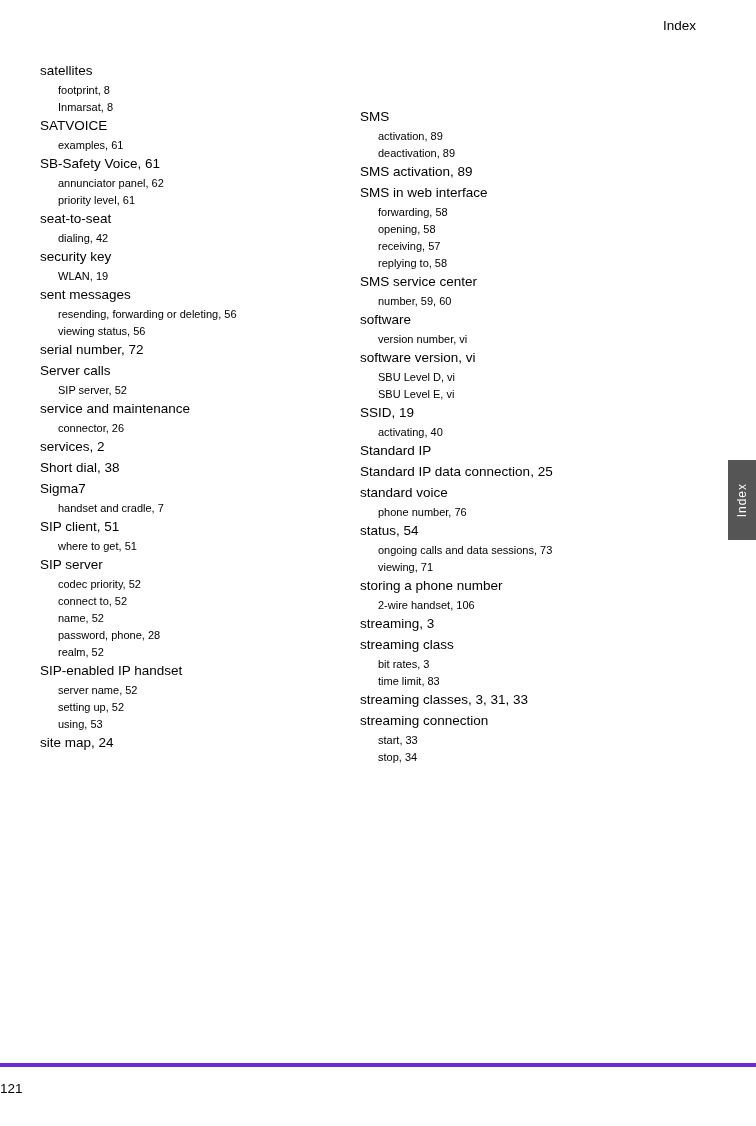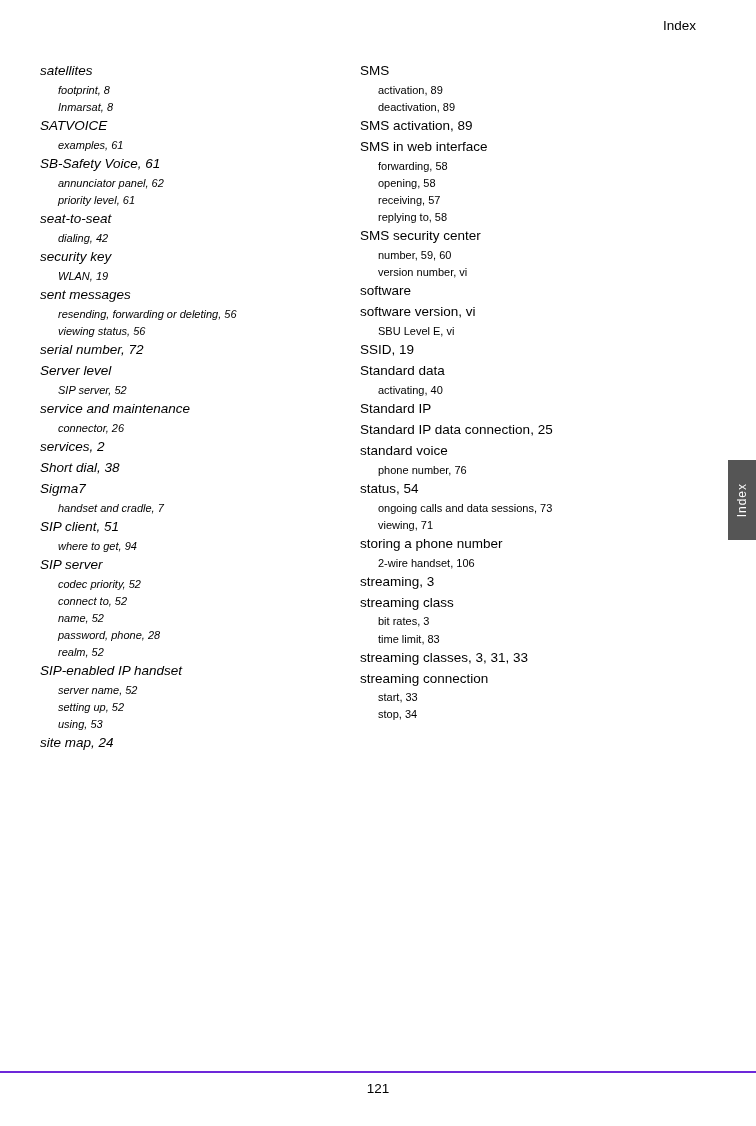--- a/index.html
+++ b/index.html
@@ -19,25 +19,25 @@
       border-bottom: none;
     }
     .content-area {
       display: flex;
       flex-direction: row;
       padding: 18px 20px 20px 40px;
     }
     .left-col {
       width: 310px;
       padding-right: 20px;
-      font-style: italic;
     }
     .right-col {
       width: 360px;
       padding-left: 10px;
+      margin-top: 46px;
     }
     .index-entry {
       line-height: 1.55;
     }
     .index-main {
       font-size: 13.5px;
     }
     .index-sub {
       padding-left: 18px;
       font-size: 11px;
@@ -58,23 +58,23 @@
       font-size: 12px;
       writing-mode: vertical-rl;
       transform: rotate(180deg);
       letter-spacing: 1px;
     }
     .page-footer {
       position: absolute;
       bottom: 30px;
       left: 0;
       right: 0;
-      text-align: center;
-      border-top: 2px solid #6d28d9;
-      padding-top: 8px;
+      text-align: left;
+      border-top: 4px solid #6d28d9;
+      padding-top: 14px;
       font-size: 13.5px;
     }
   </style>
 </head>
 <body>
 
 <div class="page-header">
   <span>Index</span>
 </div>
 
@@ -89,30 +89,30 @@
       <div class="index-entry index-sub">annunciator panel, 62</div>
       <div class="index-entry index-sub">priority level, 61</div>
       <div class="index-entry index-main">seat-to-seat</div>
       <div class="index-entry index-sub">dialing, 42</div>
       <div class="index-entry index-main">security key</div>
       <div class="index-entry index-sub">WLAN, 19</div>
       <div class="index-entry index-main">sent messages</div>
       <div class="index-entry index-sub">resending, forwarding or deleting, 56</div>
       <div class="index-entry index-sub">viewing status, 56</div>
       <div class="index-entry index-main">serial number, 72</div>
-      <div class="index-entry index-main">Server level</div>
+      <div class="index-entry index-main">Server calls</div>
       <div class="index-entry index-sub">SIP server, 52</div>
       <div class="index-entry index-main">service and maintenance</div>
       <div class="index-entry index-sub">connector, 26</div>
       <div class="index-entry index-main">services, 2</div>
       <div class="index-entry index-main">Short dial, 38</div>
       <div class="index-entry index-main">Sigma7</div>
       <div class="index-entry index-sub">handset and cradle, 7</div>
       <div class="index-entry index-main">SIP client, 51</div>
-      <div class="index-entry index-sub">where to get, 94</div>
+      <div class="index-entry index-sub">where to get, 51</div>
       <div class="index-entry index-main">SIP server</div>
       <div class="index-entry index-sub">codec priority, 52</div>
       <div class="index-entry index-sub">connect to, 52</div>
       <div class="index-entry index-sub">name, 52</div>
       <div class="index-entry index-sub">password, phone, 28</div>
       <div class="index-entry index-sub">realm, 52</div>
       <div class="index-entry index-main">SIP-enabled IP handset</div>
       <div class="index-entry index-sub">server name, 52</div>
       <div class="index-entry index-sub">setting up, 52</div>
       <div class="index-entry index-sub">using, 53</div>
@@ -121,28 +121,28 @@
   <div class="right-col" id="right-col">
       <div class="index-entry index-main">SMS</div>
       <div class="index-entry index-sub">activation, 89</div>
       <div class="index-entry index-sub">deactivation, 89</div>
       <div class="index-entry index-main">SMS activation, 89</div>
       <div class="index-entry index-main">SMS in web interface</div>
       <div class="index-entry index-sub">forwarding, 58</div>
       <div class="index-entry index-sub">opening, 58</div>
       <div class="index-entry index-sub">receiving, 57</div>
       <div class="index-entry index-sub">replying to, 58</div>
-      <div class="index-entry index-main">SMS security center</div>
+      <div class="index-entry index-main">SMS service center</div>
       <div class="index-entry index-sub">number, 59, 60</div>
+      <div class="index-entry index-main">software</div>
       <div class="index-entry index-sub">version number, vi</div>
-      <div class="index-entry index-main">software</div>
       <div class="index-entry index-main">software version, vi</div>
+      <div class="index-entry index-sub">SBU Level D, vi</div>
       <div class="index-entry index-sub">SBU Level E, vi</div>
       <div class="index-entry index-main">SSID, 19</div>
-      <div class="index-entry index-main">Standard data</div>
       <div class="index-entry index-sub">activating, 40</div>
       <div class="index-entry index-main">Standard IP</div>
       <div class="index-entry index-main">Standard IP data connection, 25</div>
       <div class="index-entry index-main">standard voice</div>
       <div class="index-entry index-sub">phone number, 76</div>
       <div class="index-entry index-main">status, 54</div>
       <div class="index-entry index-sub">ongoing calls and data sessions, 73</div>
       <div class="index-entry index-sub">viewing, 71</div>
       <div class="index-entry index-main">storing a phone number</div>
       <div class="index-entry index-sub">2-wire handset, 106</div>

